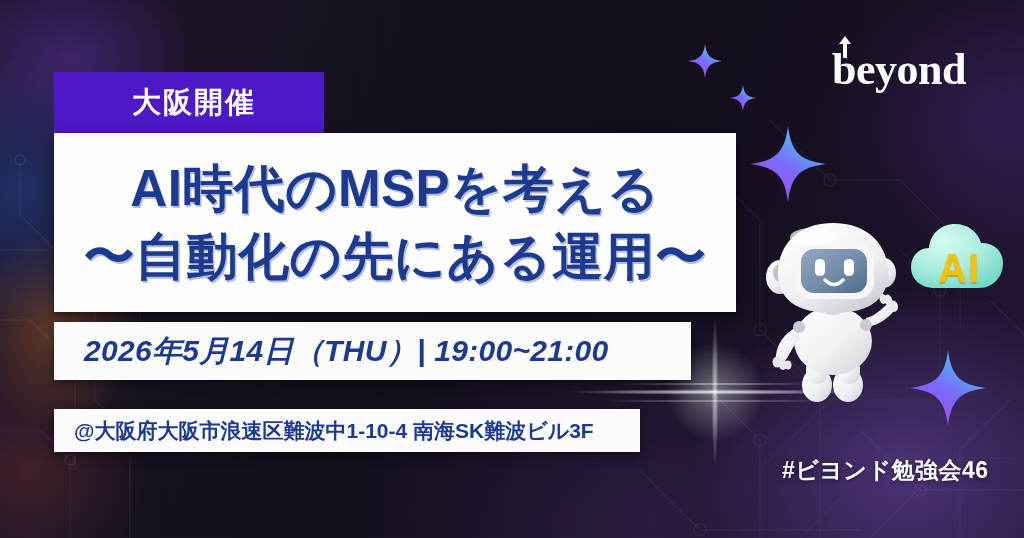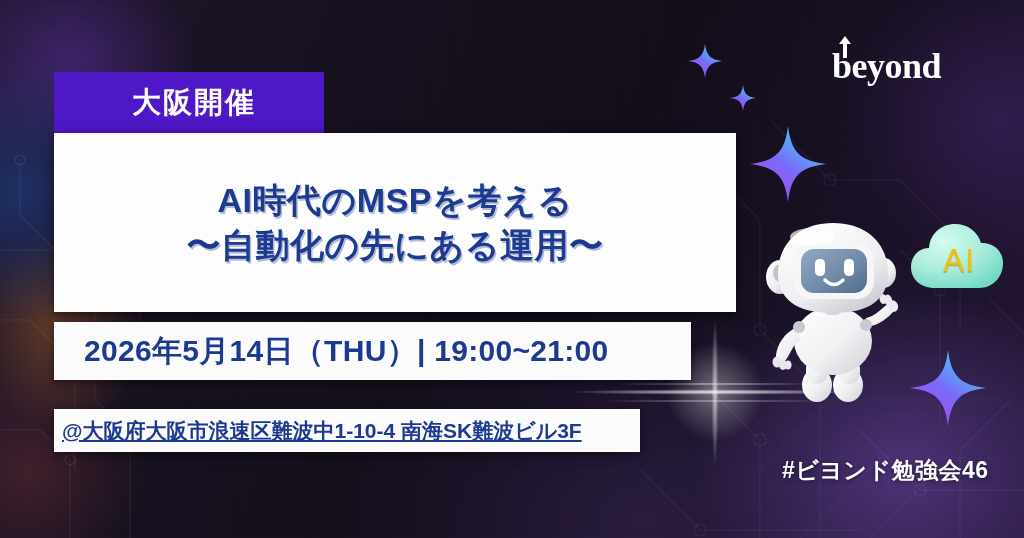--- a/index.html
+++ b/index.html
@@ -64,79 +64,80 @@
   .title-box {
     position:absolute; left:54px; top:133px;
     width:682px; height:179px;
     background:#fdfdfd;
     display:flex; flex-direction:column;
     align-items:center; justify-content:center;
     box-shadow:0 3px 10px rgba(0,0,0,0.55);
   }
   .title-line {
     color:#1c3a90;
-    font-size:34px; font-weight:bold;
+    font-size:51px; font-weight:bold;
     letter-spacing:0.5px; line-height:1.32;
     white-space:nowrap;
     text-shadow:1.5px 1.5px 0 rgba(120,135,185,0.55);
   }
 
   .date-box {
     position:absolute; left:54px; top:322px;
     width:637px; height:58px;
     background:#fbfbfc;
     display:flex; align-items:center;
     box-shadow:0 3px 9px rgba(0,0,0,0.5);
+    font-style:italic;
   }
   .date-text {
     color:#1c3a90; font-size:30px; font-weight:bold;
     padding-left:30px; white-space:nowrap; letter-spacing:0.3px;
   }
 
   .addr-box {
     position:absolute; left:54px; top:409px;
     width:586px; height:43px;
     background:#fbfbfc;
     display:flex; align-items:center;
     box-shadow:0 3px 9px rgba(0,0,0,0.5);
   }
   .addr-text {
     color:#1c3a90; font-size:21px; font-weight:bold;
-    padding-left:8px; white-space:nowrap; letter-spacing:0px;text-decoration:underline;
+    padding-left:20px; white-space:nowrap; letter-spacing:0px;
   }
 
   
   .logo {
     position:absolute; left:832px; top:48px;
     display:flex; align-items:flex-start;
   }
   .logo-text {
     color:#ffffff;
     font-family:"Liberation Serif", serif;
-    font-size:36px; font-weight:bold;
+    font-size:44px; font-weight:bold;
     letter-spacing:-0.5px; line-height:1;
   }
   .logo-arrow { position:absolute; left:6px; top:-12px; width:14px; height:22px; }
 
   
   .hashtag {
     position:absolute; left:770px; top:455px;
     color:#ffffff; font-size:23px; font-weight:bold;
     white-space:nowrap; letter-spacing:0.5px;
     text-shadow:0 1px 5px rgba(0,0,0,0.5);
     margin-left:12px;
   }
 
   
   .robot { position:absolute; left:760px; top:215px; width:150px; height:190px; }
   .ai-cloud { position:absolute; left:903px; top:212px; width:112px; height:92px; }
   .ai-cloud-label {
-    position:absolute; left:0; top:4px; width:112px; height:92px;
+    position:absolute; left:0; top:12px; width:112px; height:92px;
     display:flex; align-items:center; justify-content:center;
-    color:#f3c010; font-size:32px; font-weight:normal;
+    color:#f3c010; font-size:40px; font-weight:bold;
     letter-spacing:1px;
     text-shadow:0 2px 1px rgba(180,120,0,0.55);
     padding-bottom:4px;
   }
 </style>
 </head>
 <body>
 
 <div id="banner">
 

